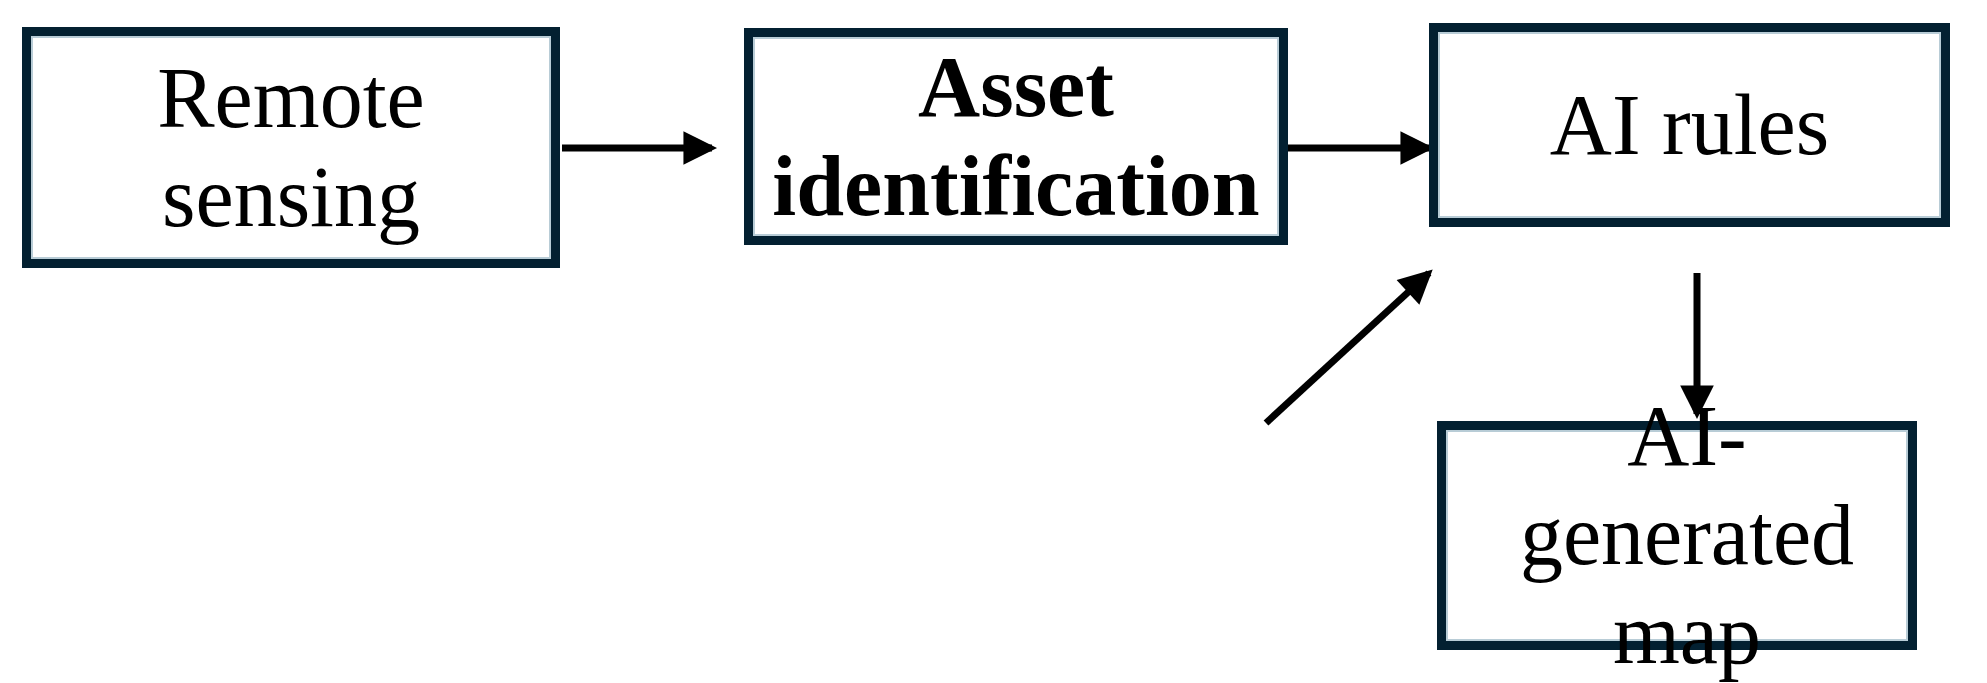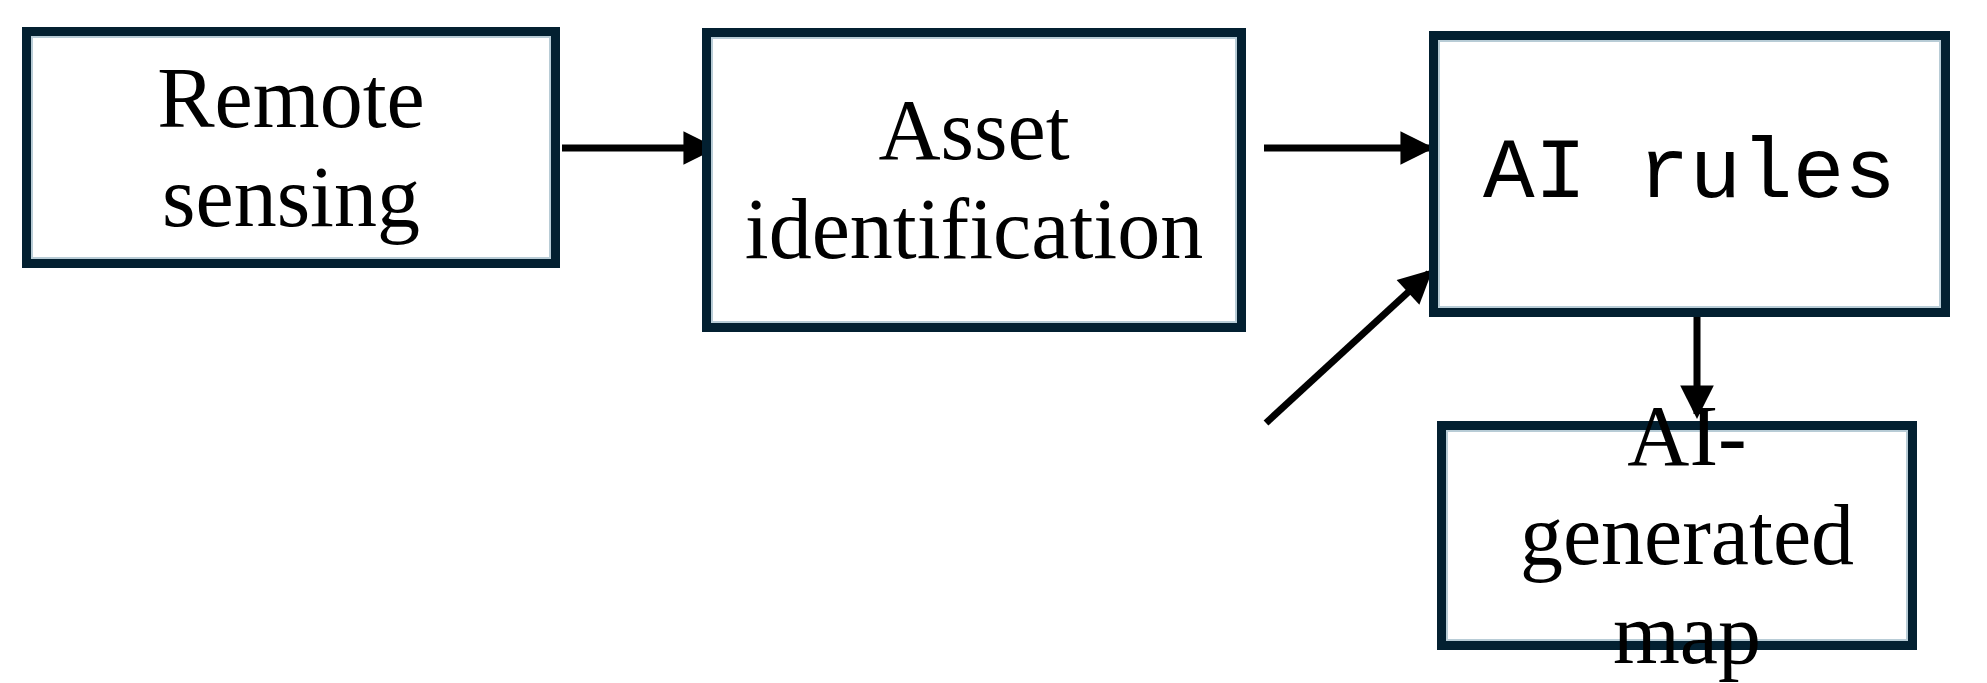--- a/index.html
+++ b/index.html
@@ -20,22 +20,22 @@
     border:9px solid var(--border-color);
     box-shadow:inset 0 0 0 2px var(--inner-edge);
     display:flex;align-items:center;justify-content:center;
     text-align:center;
     color:var(--text);
     font-size:86px;
     line-height:1.15;
     white-space:pre-line;
   }
   #node-remote-sensing{left:22px;top:27px;width:538px;height:241px;text-align:center;}
-  #node-asset-identification{left:702px;top:28px;width:544px;height:304px;}
-  #node-ai-rules{left:1429px;top:31px;width:521px;height:286px;font-family:Liberation Mono, monospace;}
+  #node-asset-identification{left:744px;top:28px;width:544px;height:217px;font-weight:bold;}
+  #node-ai-rules{left:1429px;top:23px;width:521px;height:204px;}
   #node-knowledge-database{left:717px;top:416px;width:546px;height:237px;}
   #node-ai-generated-map{left:1437px;top:421px;width:480px;height:229px;padding-left:20px;}
 </style>
 </head>
 <body>
 
 <div class="canvas">
 
   <svg class="edges" viewBox="0 0 1987 683" xmlns="http://www.w3.org/2000/svg">
     <defs>

